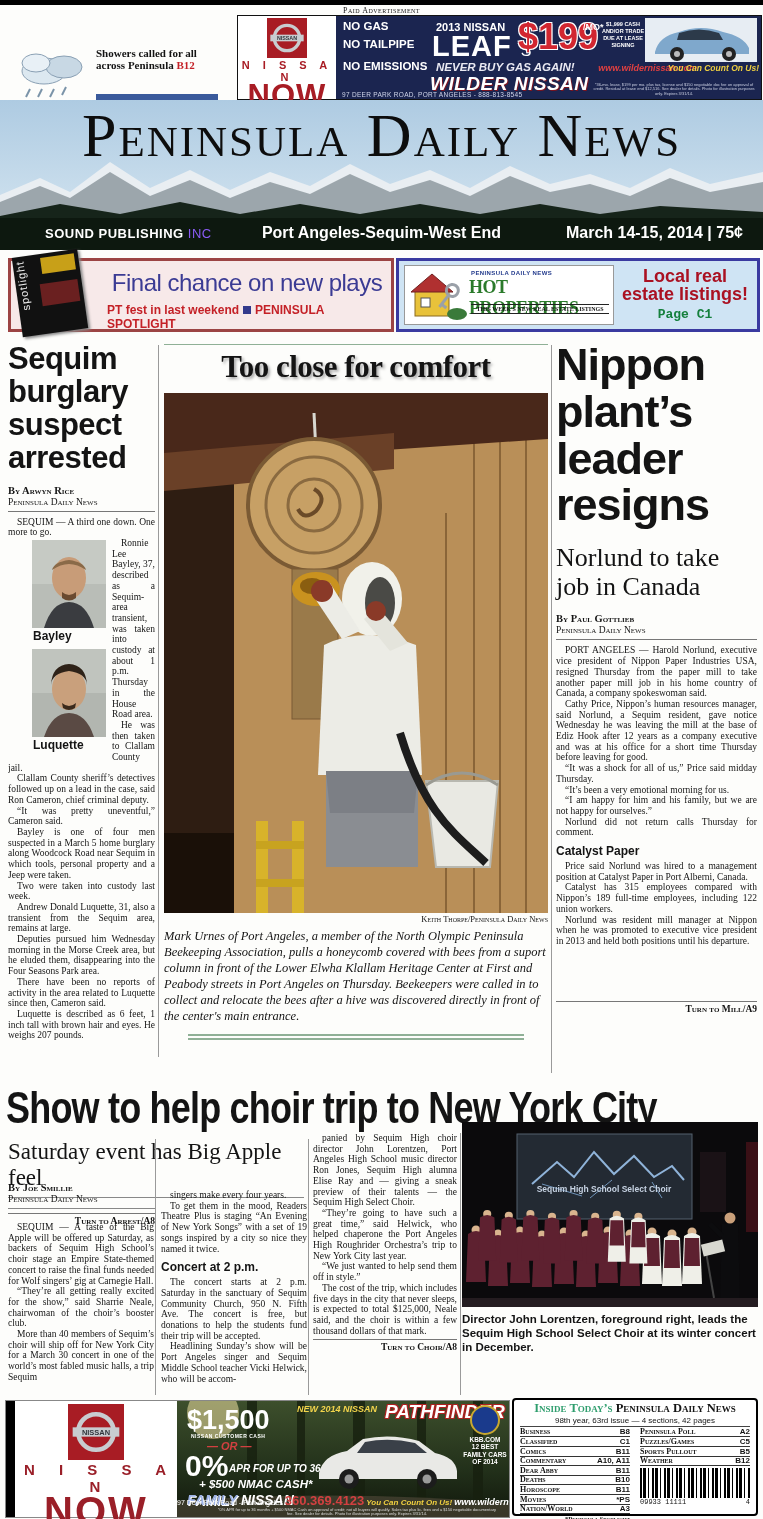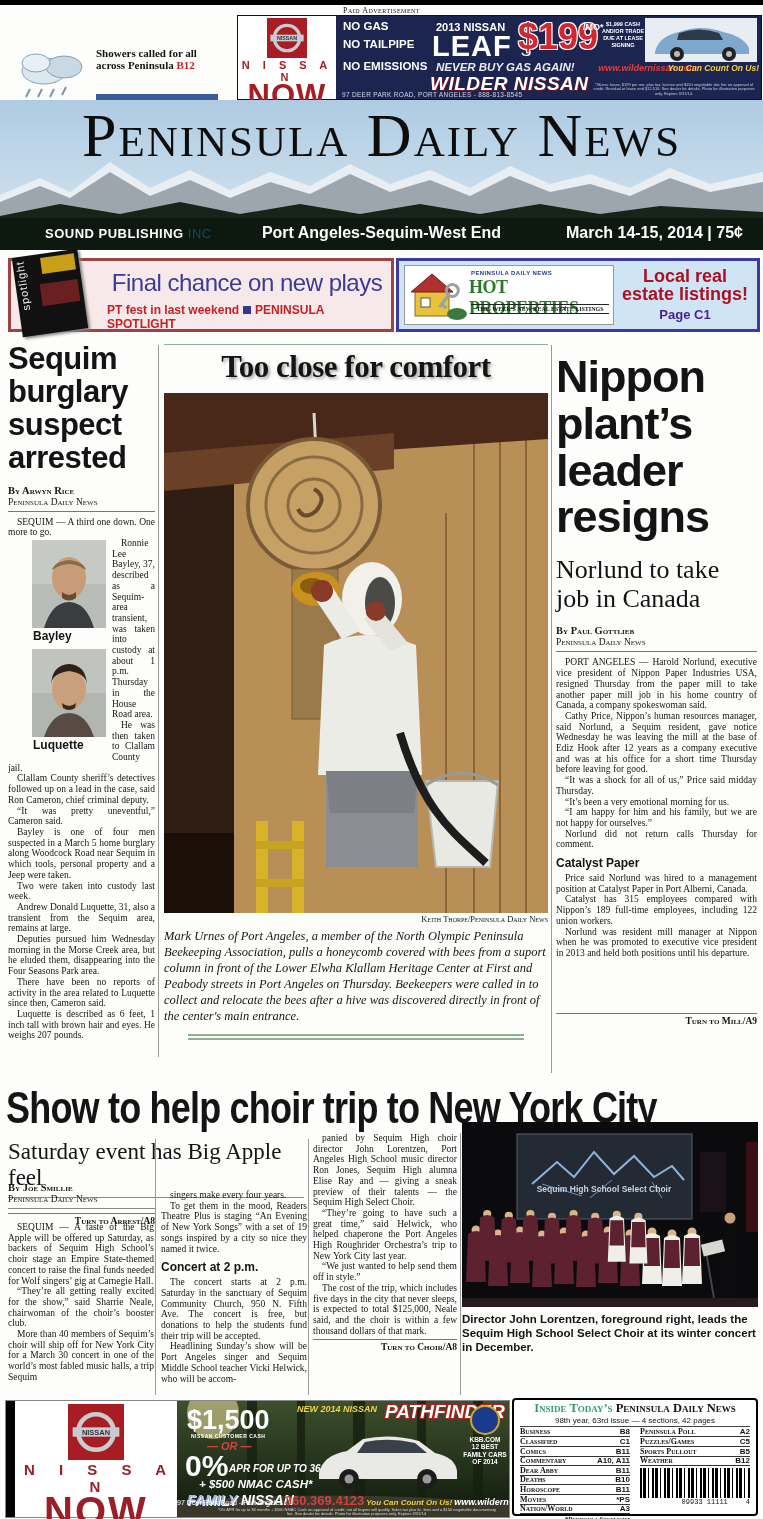--- a/index.html
+++ b/index.html
@@ -42,21 +42,21 @@
   .lm-site{position:absolute;right:64px;top:47px;font-size:9px;font-weight:bold;font-style:italic;color:#e04040;}
   .lm-slogan{position:absolute;right:2px;top:47px;font-size:8.5px;font-weight:bold;font-style:italic;color:#f0d040;}
   .lm-disc{position:absolute;right:2px;bottom:2px;width:170px;font-size:4px;line-height:1.2;color:#c8cde0;text-align:center;}
 
   
   .masthead{left:0;top:100px;width:763px;height:150px;}
   .mast-title{position:absolute;left:0;top:4px;width:763px;text-align:center;
               font-size:62px;font-variant:small-caps;letter-spacing:2px;color:#0d0d0d;line-height:1;}
   .mast-bar{position:absolute;left:0;bottom:0;width:763px;height:32px;color:#fff;font-family:"Liberation Sans",sans-serif;}
   .mast-pub{position:absolute;left:45px;top:8px;font-size:13px;font-weight:bold;letter-spacing:.5px;}
-  .mast-pub .inc{font-weight:normal;color:#0c4a6e;}
+  .mast-pub .inc{font-weight:normal;color:#8b5cf6;}
   .mast-region{position:absolute;left:0;top:6px;width:763px;text-align:center;font-size:16px;font-weight:bold;}
   .mast-date{position:absolute;right:20px;top:6px;font-size:16px;font-weight:bold;}
 
   
   .promo-left{left:8px;top:258px;width:380px;height:68px;background:#f7e9e9;border:3px solid #9c4444;}
   .spotlight-thumb{position:absolute;left:6px;top:-8px;width:66px;height:80px;transform:rotate(-8deg);
                    background:#111;box-shadow:2px 2px 3px #888;}
   .spotlight-thumb .vtext{position:absolute;left:1px;top:4px;writing-mode:vertical-rl;transform:rotate(180deg);
                    color:#eee;font-family:"Liberation Sans",sans-serif;font-size:11px;letter-spacing:1px;}
   .spotlight-thumb .blk1{position:absolute;right:4px;top:4px;width:34px;height:16px;background:#c8a018;}
@@ -68,22 +68,22 @@
   .promo-left .sq{display:inline-block;width:8px;height:8px;background:#333a8c;margin:0 4px;}
 
   .promo-right{left:396px;top:258px;width:358px;height:68px;background:#cfe4f4;border:3px solid #3a3aa0;}
   .hp-panel{position:absolute;left:5px;top:4px;width:208px;height:58px;background:#fff;border:1px solid #999;}
   .hp-house{position:absolute;left:2px;top:2px;width:62px;height:54px;}
   .hp-top{position:absolute;left:66px;top:4px;font-size:6px;font-weight:bold;color:#223a8c;letter-spacing:.4px;}
   .hp-name{position:absolute;left:64px;top:11px;font-size:18px;font-weight:bold;color:#2a7a2a;letter-spacing:-.5px;}
   .hp-sub{position:absolute;left:66px;top:38px;width:138px;font-size:6px;font-weight:bold;border-top:1px solid #222;border-bottom:1px solid #222;padding:1px 0;text-align:center;}
   .pr-hl{position:absolute;left:218px;top:6px;width:136px;text-align:center;font-family:"Liberation Sans",sans-serif;
          font-weight:bold;font-size:18px;line-height:1;color:#aa1122;}
-  .pr-page{position:absolute;left:218px;top:46px;width:136px;text-align:center;font-family:Liberation Sans, sans-serif;
-         font-weight:bold;font-size:13px;color:#4c1d95;}
+  .pr-page{position:absolute;left:218px;top:46px;width:136px;text-align:center;font-family:Liberation Mono, monospace;
+         font-weight:bold;font-size:13px;color:#15803d;}
 
   
   .vrule{background:#9a9a9a;width:1px;}
   .col-left{left:8px;top:342px;width:147px;}
   .hl-left{font-family:"Liberation Sans",sans-serif;font-weight:bold;font-size:31px;line-height:1.07;letter-spacing:-.5px;margin:0 0 10px 0;}
   .byline-block{border-bottom:1px solid #777;padding-bottom:3px;margin-bottom:5px;}
   .byline{font-weight:bold;font-variant:small-caps;font-size:10.5px;line-height:1.15;}
   .byorg{font-variant:small-caps;font-size:9.5px;line-height:1.15;}
   .body-p{margin:0;text-indent:9px;text-align:justify;font-size:9.5px;line-height:10.7px;}
   .article-body{overflow:hidden;}
@@ -97,21 +97,21 @@
   .col-center{left:164px;top:344px;width:384px;}
   .green-rule-top{height:1px;background:#8fb096;margin-bottom:4px;}
   .hl-center{text-align:center;font-weight:bold;font-size:31px;margin:2px 0 8px 0;
              text-shadow:2px 2px 3px #aaa;letter-spacing:-.5px;}
   .bee-photo{width:384px;height:520px;display:block;}
   .credit{text-align:right;font-variant:small-caps;font-size:8.5px;margin:1px 0 4px 0;}
   .caption{font-style:italic;font-size:12.5px;line-height:1.28;}
   .green-rule-bot{margin:10px 24px 0 24px;border-top:2px solid #8fb096;border-bottom:2px solid #8fb096;height:2px;}
 
   .col-right{left:556px;top:342px;width:201px;}
-  .hl-right{font-family:"Liberation Sans",sans-serif;font-weight:bold;font-size:45px;line-height:1.04;letter-spacing:-1px;margin:12px 0 14px 0;}
+  .hl-right{font-family:"Liberation Sans",sans-serif;font-weight:bold;font-size:45px;line-height:1.04;letter-spacing:-1px;margin:0 0 14px 0;}
   .subhead-serif{font-size:26px;line-height:1.12;margin:0 0 12px 0;}
   .subhead2{font-family:"Liberation Sans",sans-serif;font-weight:bold;font-size:12px;margin:6px 0 3px 0;}
 
   
   .bottom-headline{left:6px;top:1082px;width:757px;font-family:"Liberation Sans",sans-serif;font-weight:bold;
                    font-size:45px;letter-spacing:-1px;white-space:nowrap;transform:scaleX(.8);transform-origin:left center;}
   .bsubhead{left:8px;top:1139px;width:296px;font-size:23px;border-bottom:1px solid #888;padding-bottom:6px;}
   .bbyline{left:8px;top:1182px;width:147px;border-bottom:1px solid #888;padding-bottom:3px;}
   .bcol{overflow:hidden;}
   .bturn{text-align:right;border-top:1px solid #777;margin-top:3px;padding-top:2px;font-weight:bold;font-variant:small-caps;font-size:9.5px;}
@@ -158,21 +158,21 @@
   .idx-title .accent{color:#2f9e6e;}
   .idx-issue{text-align:center;font-size:8px;border-bottom:1px solid #444;padding-bottom:1px;margin-bottom:1px;font-family:"Liberation Sans",sans-serif;}
   .idx-cols{display:flex;gap:10px;}
   .idx-col{flex:1;}
   .idx-row{display:flex;justify-content:space-between;align-items:flex-end;border-bottom:1px solid #333;
            height:8.6px;font-size:8px;}
   .idx-label{font-variant:small-caps;font-weight:bold;}
   .idx-page{font-family:"Liberation Sans",sans-serif;font-weight:bold;font-size:8px;}
   .idx-foot{text-align:right;font-size:6.5px;font-weight:bold;font-variant:small-caps;padding-top:1px;}
   .barcode{margin-top:2px;height:30px;background:repeating-linear-gradient(90deg,#000 0 2px,#fff 2px 3px,#000 3px 6px,#fff 6px 8px,#000 8px 9px,#fff 9px 12px);}
-  .bc-digits{display:flex;justify-content:flex-end;gap:18px;font-family:"Liberation Mono",monospace;font-size:7px;}
+  .bc-digits{display:flex;justify-content:space-between;gap:18px;font-family:"Liberation Mono",monospace;font-size:7px;}
 </style>
 </head>
 <body>
 
 <div class="page">
 
   <div class="abs top-rule"></div>
   <div class="abs paid-ad">Paid Advertisement</div>
 
   <div class="abs cloud-wrap">

